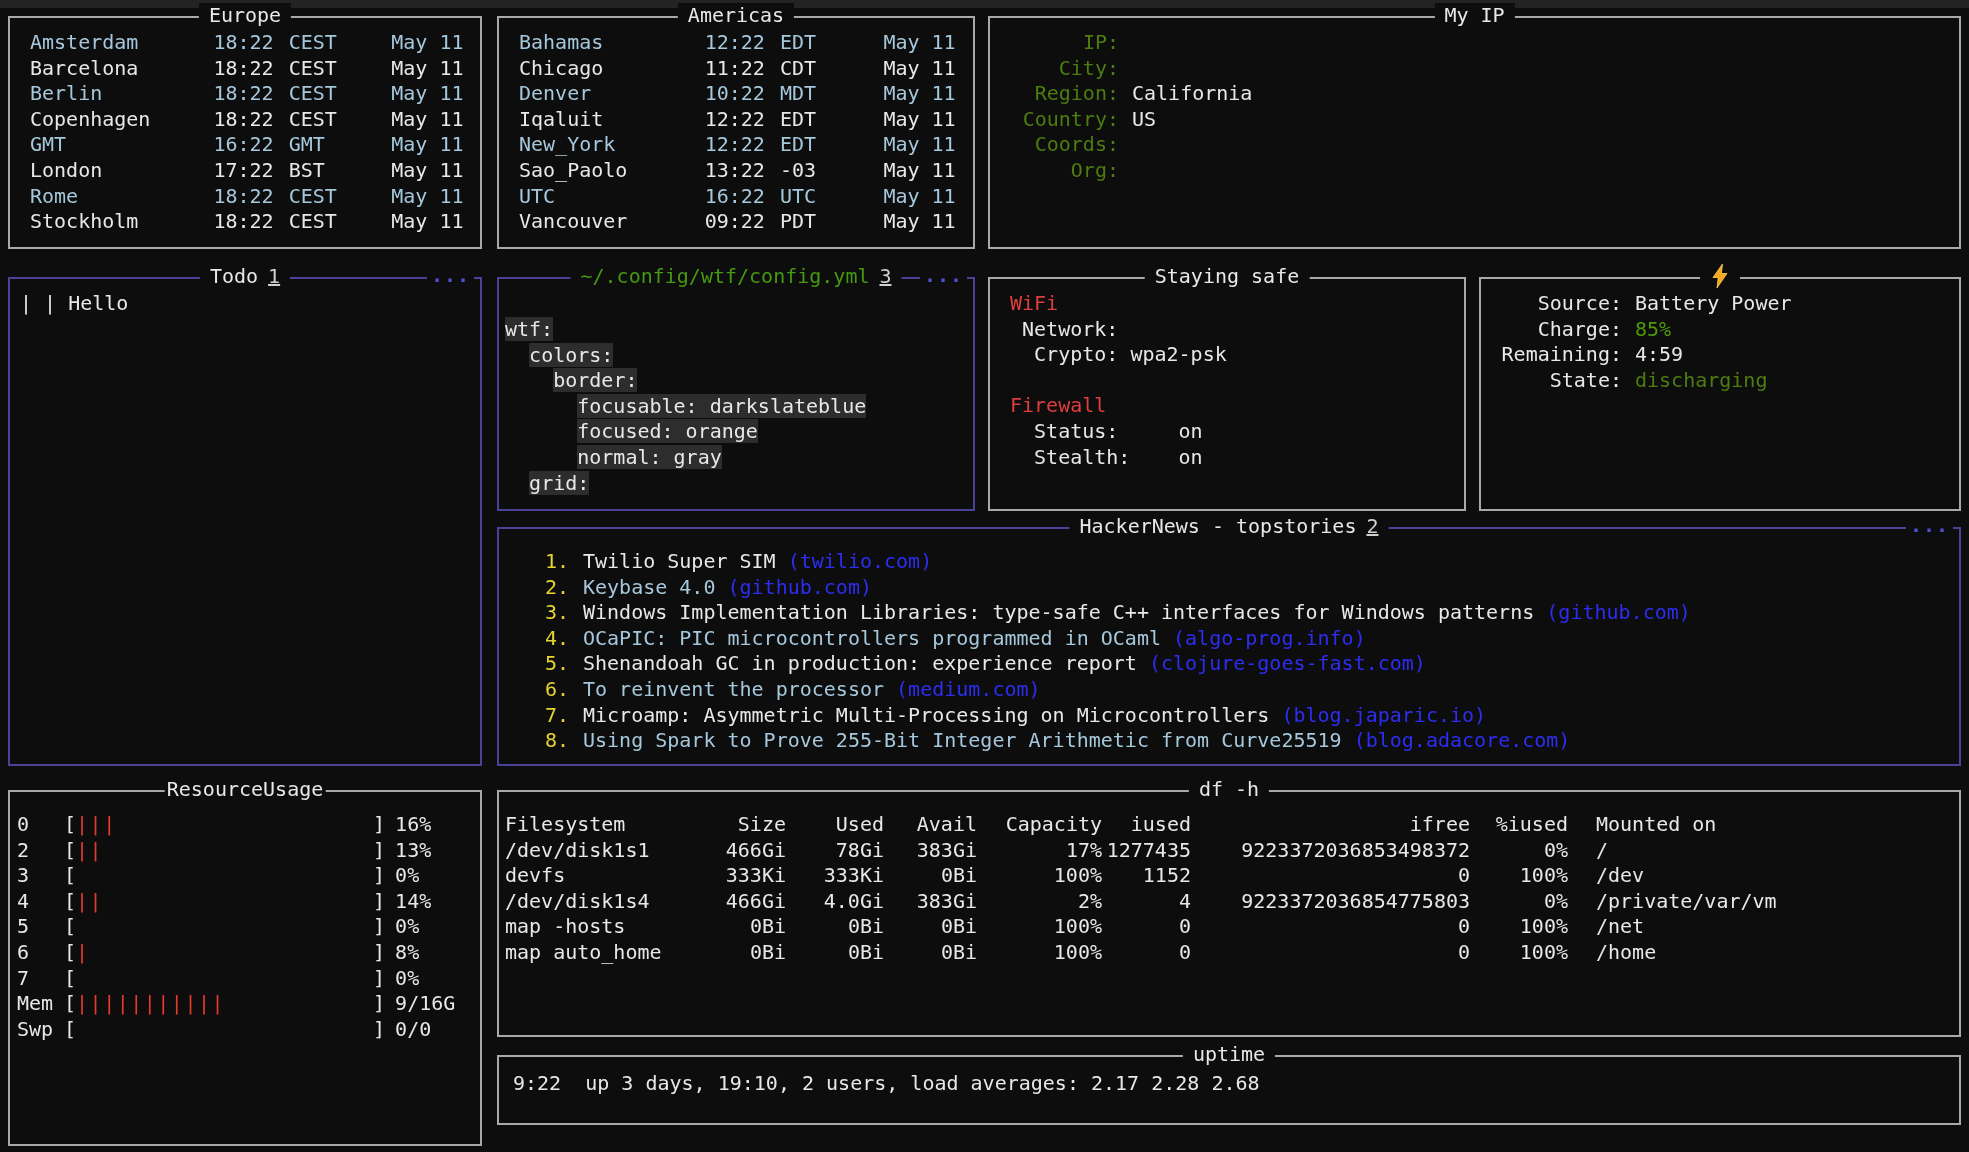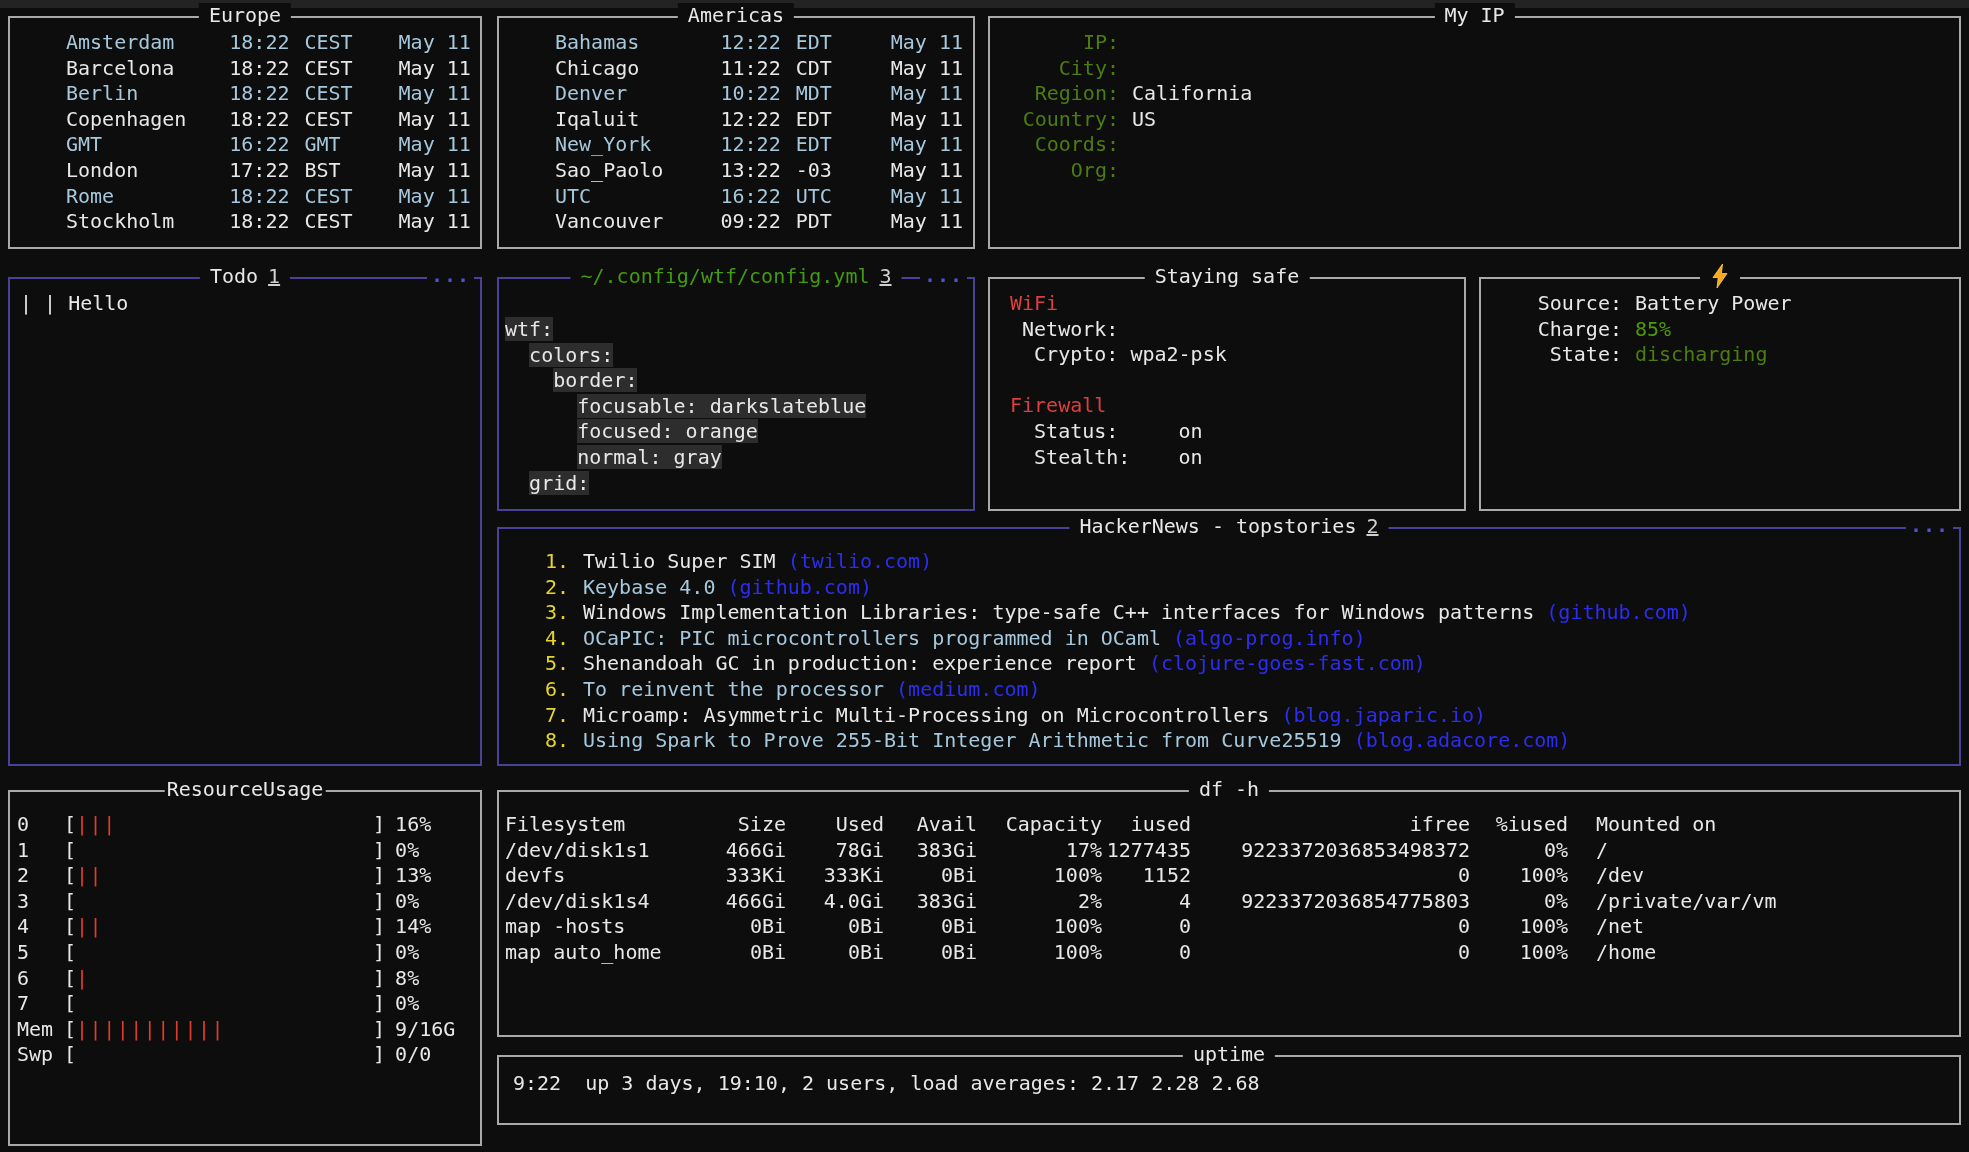--- a/index.html
+++ b/index.html
@@ -28,21 +28,21 @@
   #p-myip    {left:988px; top:16px;  width:973px;  height:233px;}
   #p-todo    {left:8px;   top:277px; width:474px;  height:489px;}
   #p-config  {left:497px; top:277px; width:478px;  height:234px;}
   #p-safe    {left:988px; top:277px; width:478px;  height:234px;}
   #p-battery {left:1479px;top:277px; width:482px;  height:234px;}
   #p-hn      {left:497px; top:527px; width:1464px; height:239px;}
   #p-ru      {left:8px;   top:790px; width:474px;  height:356px;}
   #p-df      {left:497px; top:790px; width:1464px; height:247px;}
   #p-uptime  {left:497px; top:1055px;width:1464px; height:70px;}
   
-  .clock-body{padding:12px 0 0 20px;margin-left:36px;}
+  .clock-body{padding:12px 0 0 20px;}
   .myip-body {padding:12px 0 0 8px;}
   .todo-body {padding:12px 0 0 10px;white-space:pre;}
   .config-body{padding:38px 0 0 6px;}
   .safe-body {padding:12px 0 0 20px;}
   .batt-body {padding:12px 0 0 8px;}
   .hn-body   {padding:20px 0 0 20px;}
   .ru-body   {padding:20px 0 0 7px;}
   .df-body   {padding:20px 0 0 0;}
   .uptime-body{padding:14px 4px 0 14px;white-space:pre;}
   
@@ -162,20 +162,21 @@
 </div>
 
 <div class="panel" id="p-battery">
   <span class="ptitle"><svg class="bolt-svg" width="20" height="24" viewBox="0 0 20 24">
         <path d="M12.5 0 L3 13.5 h5.2 L7 24 L17 9.5 h-5.6 z" fill="#f6a821" stroke="#fcd34d" stroke-width="0.8"></path>
       </svg></span>
   <div class="batt-body">
       <div class="batt-row"><span class="batt-label c-white">Source:</span><span class="batt-value c-white">Battery Power</span></div>
       <div class="batt-row"> </div>
       <div class="batt-row"><span class="batt-label c-white">Charge:</span><span class="batt-value c-green">85%</span></div>
+      <div class="batt-row"><span class="batt-label c-white">Remaining:</span><span class="batt-value c-white">4:59</span></div>
       <div class="batt-row"><span class="batt-label c-white">State:</span><span class="batt-value c-yellow">discharging</span></div>
     </div>
 </div>
 
 <div class="panel focusable" id="p-hn">
   <span class="ptitle"><span>HackerNews - topstories</span><span class="shortcut">2</span></span>
   <span class="dots">...</span>
   <div class="hn-body">
       <div class="hn-item"><span class="hn-num">1.</span><span class="hn-title c-white">Twilio Super SIM</span> <span class="c-blue">(twilio.com)</span></div>
       <div class="hn-item"><span class="hn-num">2.</span><span class="hn-title c-lblue">Keybase 4.0</span> <span class="c-blue">(github.com)</span></div>
@@ -185,21 +186,20 @@
       <div class="hn-item"><span class="hn-num">6.</span><span class="hn-title c-lblue">To reinvent the processor</span> <span class="c-blue">(medium.com)</span></div>
       <div class="hn-item"><span class="hn-num">7.</span><span class="hn-title c-white">Microamp: Asymmetric Multi-Processing on Microcontrollers</span> <span class="c-blue">(blog.japaric.io)</span></div>
       <div class="hn-item"><span class="hn-num">8.</span><span class="hn-title c-lblue">Using Spark to Prove 255-Bit Integer Arithmetic from Curve25519</span> <span class="c-blue">(blog.adacore.com)</span></div>
     </div>
 </div>
 
 <div class="panel" id="p-ru">
   <span class="ptitle tight">ResourceUsage</span>
   <div class="ru-body">
       <div class="ru-row c-white"><span class="ru-label">0</span><span>[</span><span class="ru-bars">|||</span><span>]</span><span class="ru-val">16%</span></div>
-      <div class="ru-row c-white"><span class="ru-label">1</span><span>[</span><span class="ru-bars"></span><span>]</span><span class="ru-val">0%</span></div>
       <div class="ru-row c-white"><span class="ru-label">2</span><span>[</span><span class="ru-bars">||</span><span>]</span><span class="ru-val">13%</span></div>
       <div class="ru-row c-white"><span class="ru-label">3</span><span>[</span><span class="ru-bars"></span><span>]</span><span class="ru-val">0%</span></div>
       <div class="ru-row c-white"><span class="ru-label">4</span><span>[</span><span class="ru-bars">||</span><span>]</span><span class="ru-val">14%</span></div>
       <div class="ru-row c-white"><span class="ru-label">5</span><span>[</span><span class="ru-bars"></span><span>]</span><span class="ru-val">0%</span></div>
       <div class="ru-row c-white"><span class="ru-label">6</span><span>[</span><span class="ru-bars">|</span><span>]</span><span class="ru-val">8%</span></div>
       <div class="ru-row c-white"><span class="ru-label">7</span><span>[</span><span class="ru-bars"></span><span>]</span><span class="ru-val">0%</span></div>
       <div class="ru-row c-white"><span class="ru-label">Mem</span><span>[</span><span class="ru-bars">|||||||||||</span><span>]</span><span class="ru-val">9/16G</span></div>
       <div class="ru-row c-white"><span class="ru-label">Swp</span><span>[</span><span class="ru-bars"></span><span>]</span><span class="ru-val">0/0</span></div>
     </div>
 </div>

